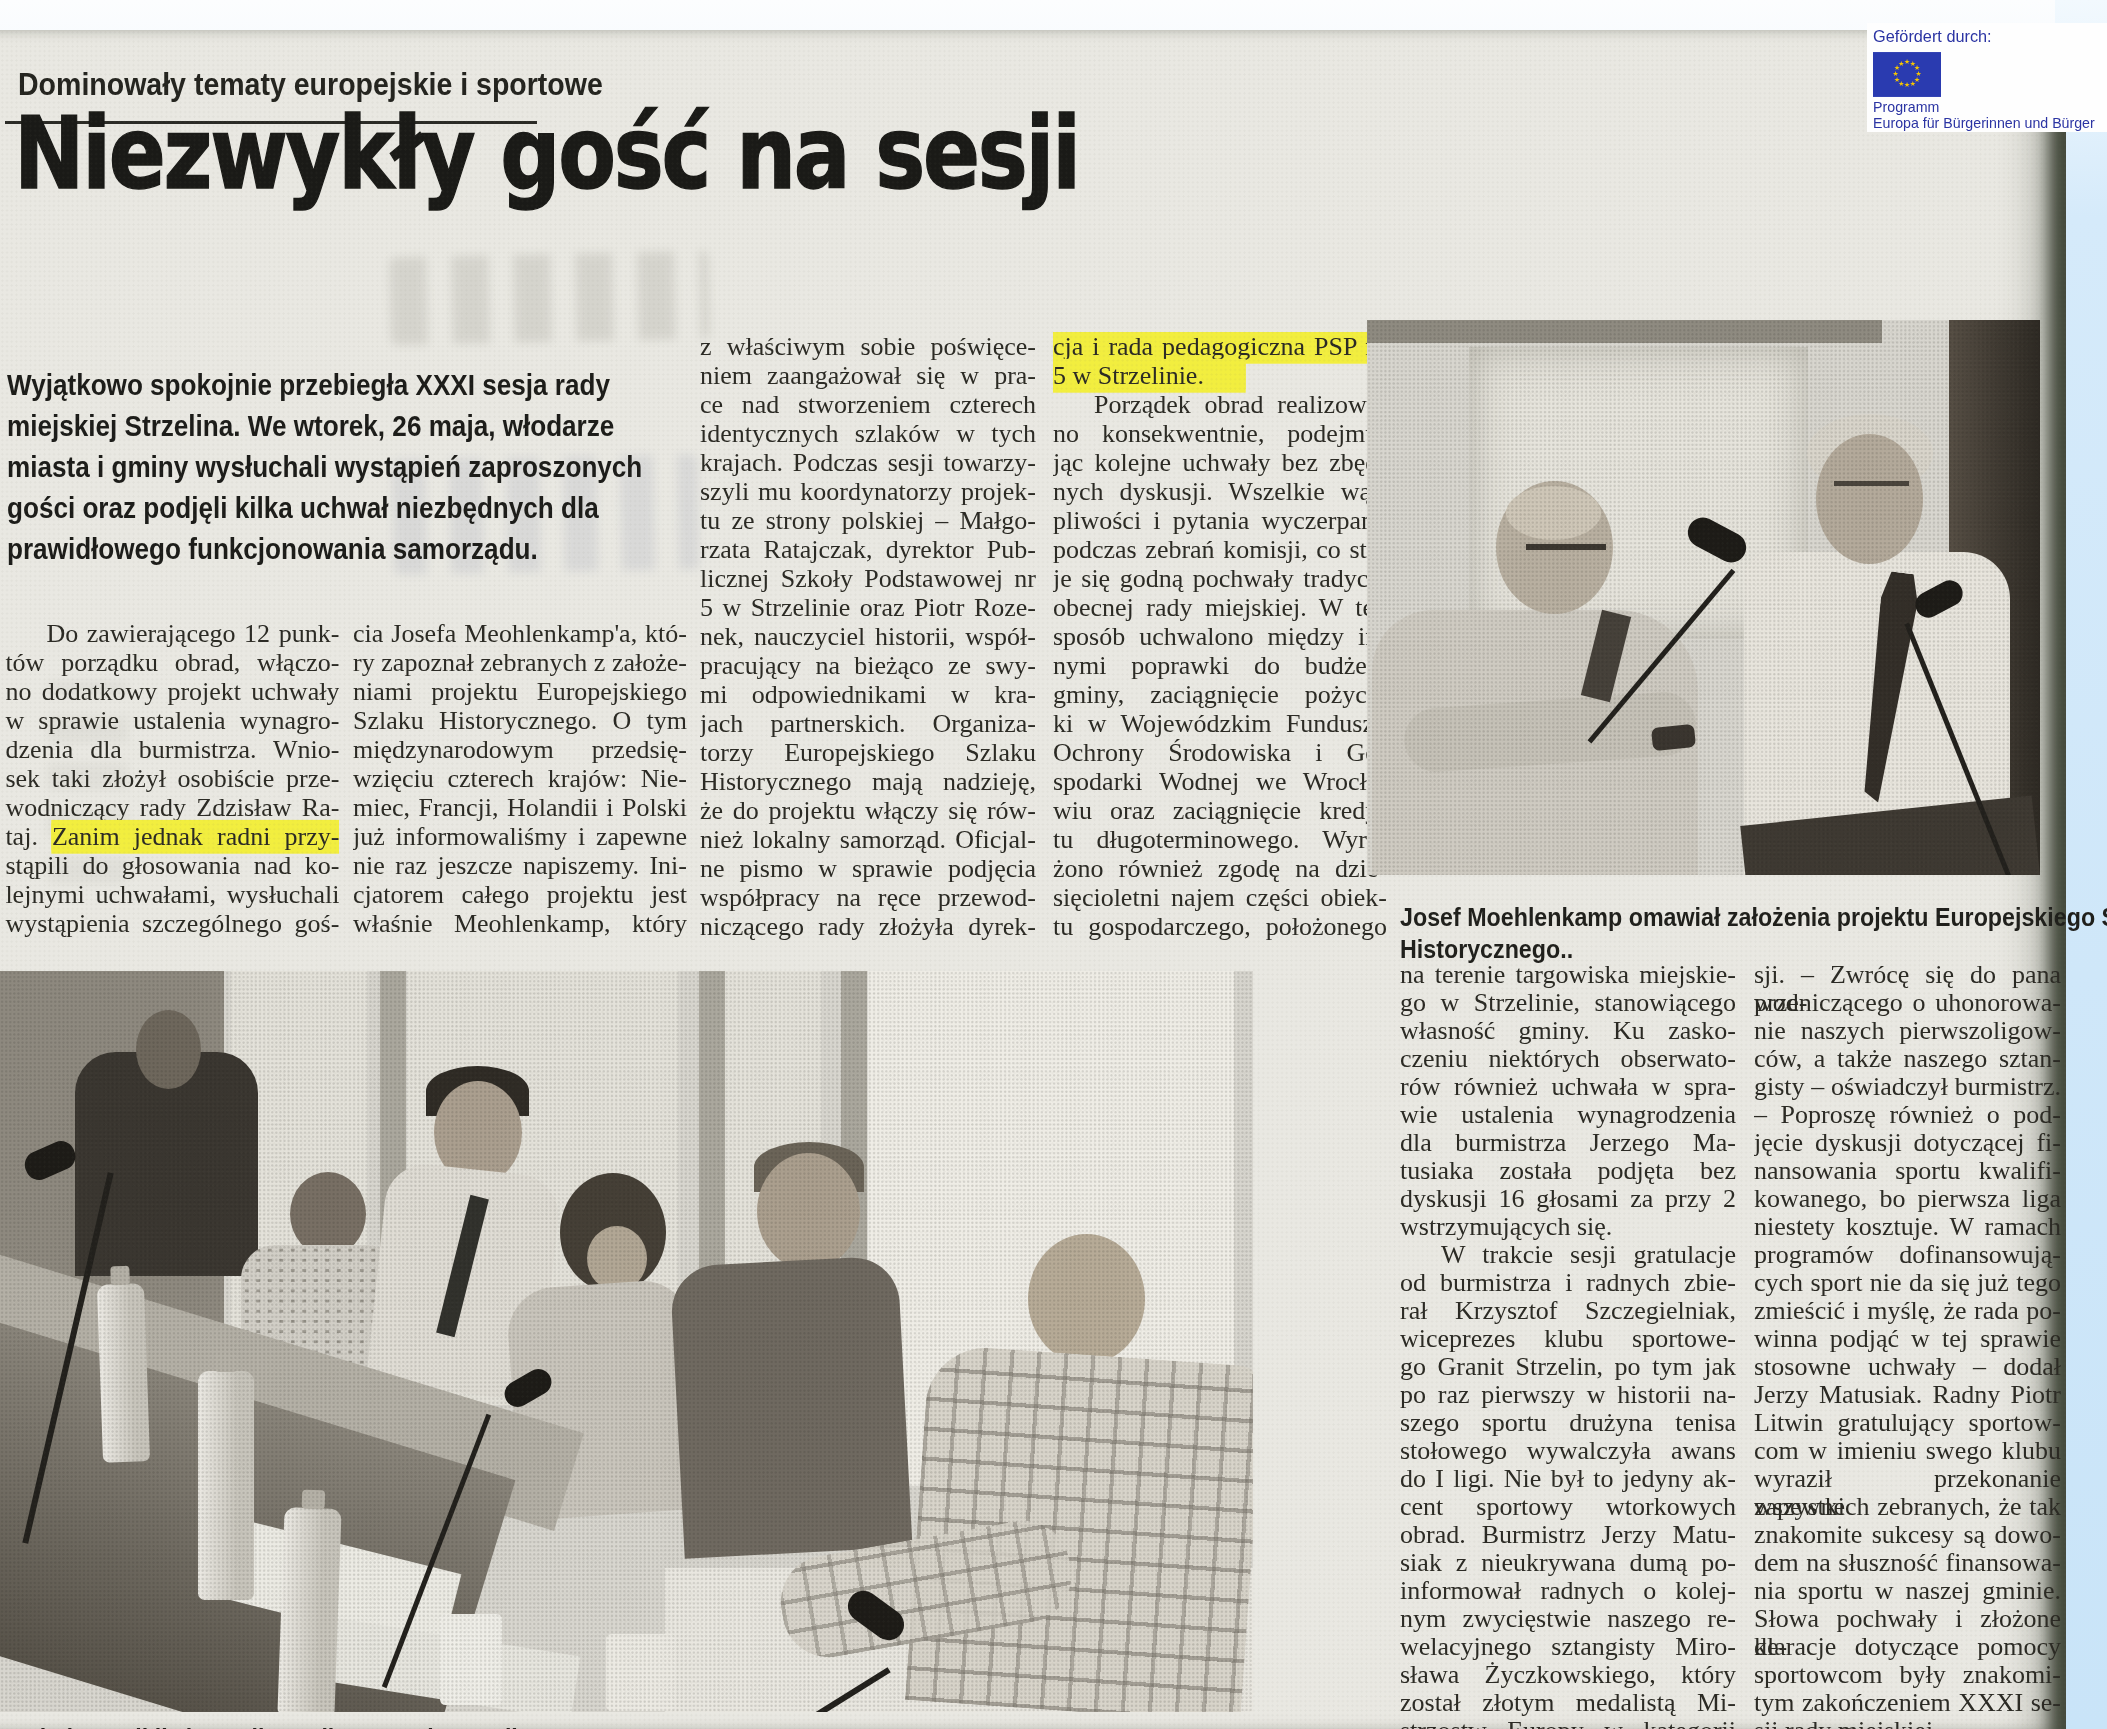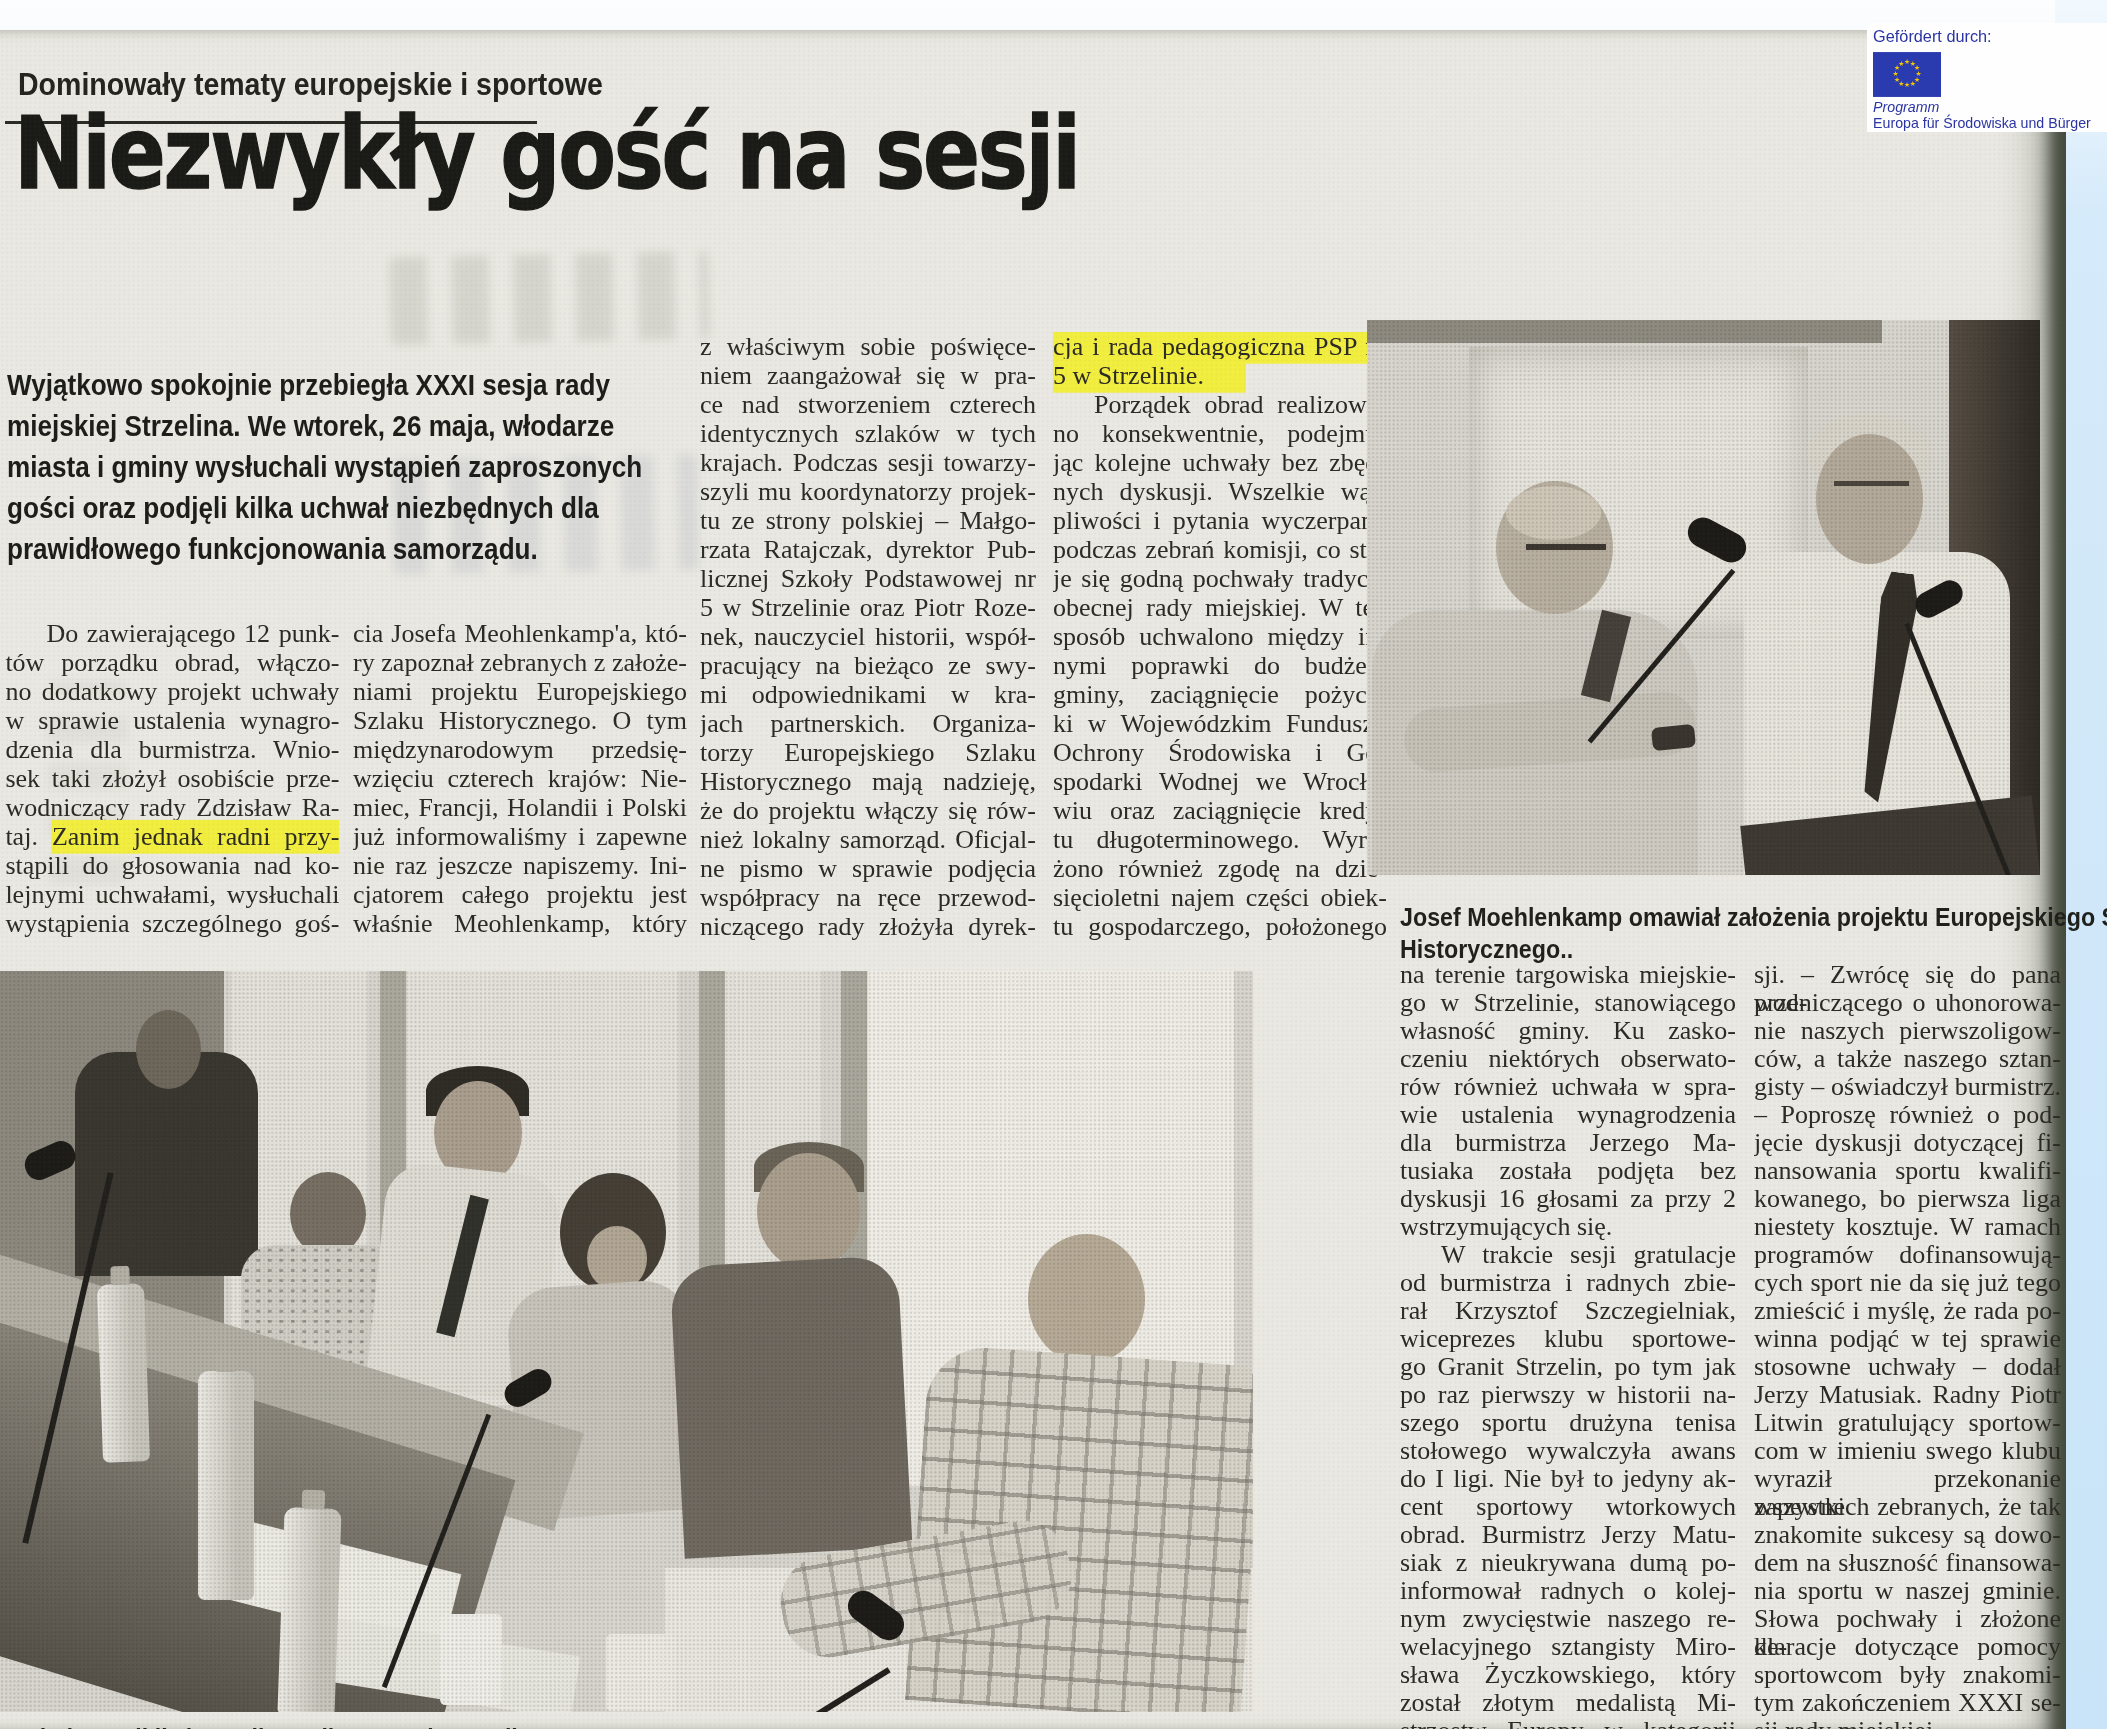--- a/index.html
+++ b/index.html
@@ -59,21 +59,21 @@
   .cap-top{left:1400px;top:871px;}
   .cap-bottom{left:9.5px;top:1692px;}
   .byline{position:absolute;left:1960px;top:1697px;width:100px;text-align:right;
           font-family:"Liberation Sans",sans-serif;font-weight:700;font-size:26px;color:#22221e;}
 
   
   .eu-box{position:absolute;left:1867px;top:23px;width:217px;height:109px;background:#fefefe;z-index:5;padding-left:46px;}
   .eu-t{font-family:"Liberation Sans",sans-serif;color:#2b34a3;position:absolute;left:6.1px;white-space:nowrap;}
   .eu-funded{top:4.1px;font-size:16.3px;font-weight:400;}
   .eu-flag{position:absolute;left:6.1px;top:28.5px;width:68px;height:45px;}
-  .eu-p1{top:76px;font-size:14.2px;font-style:italic;}
+  .eu-p1{top:76px;font-size:14.2px;}
   .eu-p2{top:92px;font-size:14.2px;}
 
   
   .photo{position:absolute;overflow:hidden;background:#d8d6cf;}
   .photo *{position:absolute;}
   .halftone{inset:0;background-image:radial-gradient(rgba(20,20,16,.13) 1.1px,transparent 1.2px);
             background-size:4.1px 4.1px;pointer-events:none;}
   .p-top{left:1367px;top:290px;width:673px;height:555px;}
   .p-bot{left:0;top:941px;width:1253px;height:741px;}
 
@@ -400,17 +400,17 @@
           <text x="58.5" y="49.7">★</text>
         <text x="50" y="52">★</text>
           <text x="41.5" y="49.7">★</text>
         <text x="35.3" y="43.5">★</text>
           <text x="33" y="35">★</text>
         <text x="35.3" y="26.5">★</text>
           <text x="41.5" y="20.3">★</text>
       </g>
     </svg>
     <div class="eu-t eu-p1">Programm</div>
-    <div class="eu-t eu-p2">Europa für Środowiska und Bürger</div>
+    <div class="eu-t eu-p2">Europa für Bürgerinnen und Bürger</div>
   </div>
 
 </div>
 
 
 </body></html>

